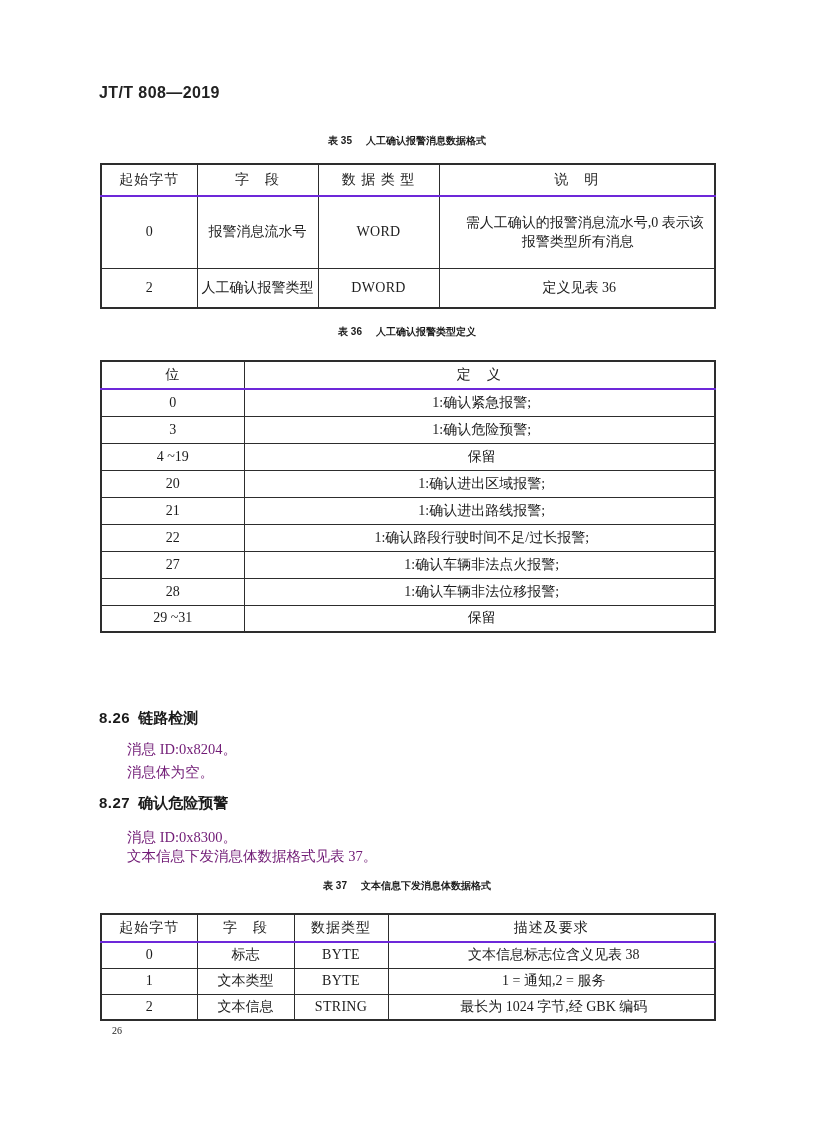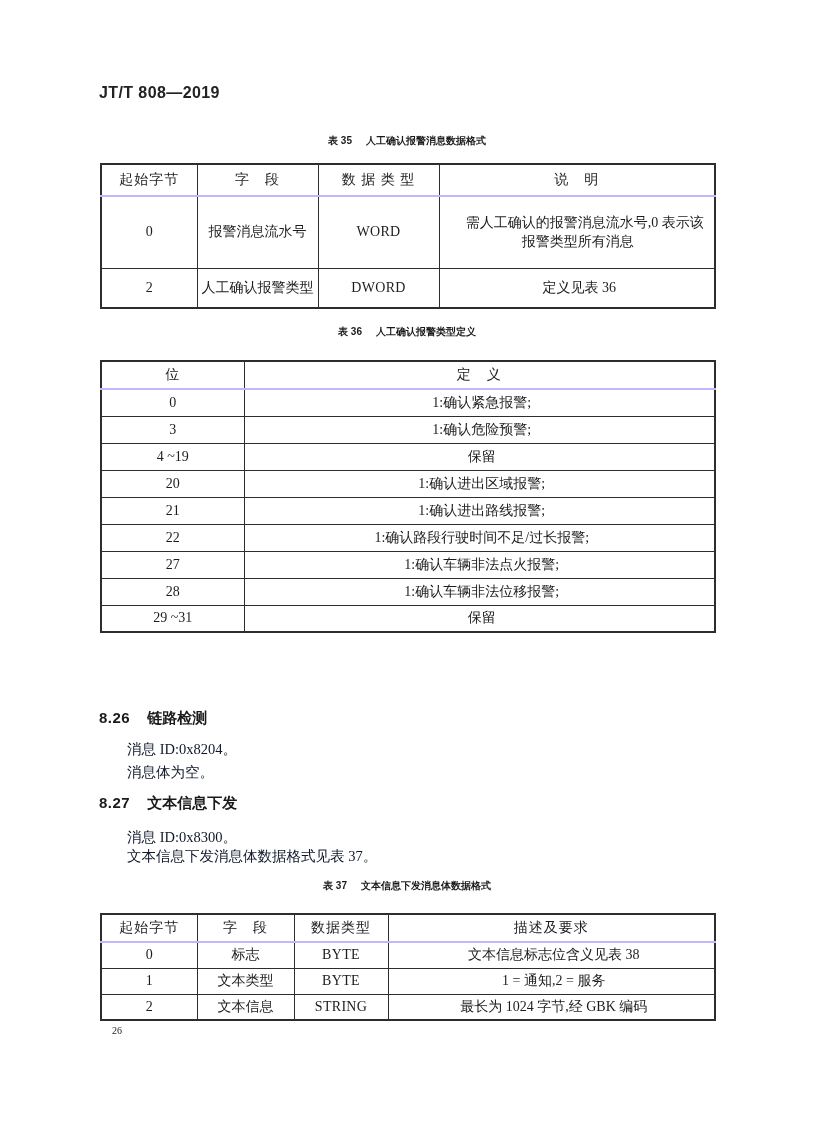--- a/index.html
+++ b/index.html
@@ -32,33 +32,33 @@
     border:2px solid #2d2d2d;
     width:614px;
   }
   table.std th, table.std td {
     border:1px solid #2d2d2d;
     font-size:14px; font-weight:normal;
     vertical-align:middle; text-align:center;
     line-height:1.4; padding:2px 4px;
     color:#1c1c1c;
   }
-  table.std thead th { border-bottom:2px solid #c4b5fd; letter-spacing:1px; }
+  table.std thead th { border-bottom:2px solid #6d28d9; letter-spacing:1px; }
   .cell-left { text-align:center; padding-left:13px !important; padding-right:8px !important; }
   .desc-wrap { text-align:right; padding:4px 10px 4px 12px !important; text-indent:14px; }
   .mono-type { letter-spacing:0.3px; }
 
   .sec-head {
     left:99px;
     font-family:"Liberation Sans","DejaVu Sans",sans-serif;
     font-weight:bold; font-size:15px; color:#1a1a1a;
   }
-  .sec-head .num { margin-right:17px; letter-spacing:0.5px; }
-
-  .para { left:127px; font-size:14.5px; color:#0f172a; }
+  .sec-head .num { margin-right:8px; letter-spacing:0.5px; }
+
+  .para { left:127px; font-size:14.5px; color:#701a75; }
 
   .page-num { left:112px; top:1025px; font-size:10px; color:#1c1c1c; }
 </style>
 </head>
 <body>
 
 <div class="abs doc-number">JT/T 808—2019</div>
 
 <div class="abs caption" style="top:134px;">
   <span class="prefix">表 35</span><span>人工确认报警消息数据格式</span>
@@ -150,21 +150,21 @@
   </tbody>
 </table>
 
 <div class="abs sec-head" style="top:709px;">
   <span class="num">8.26</span><span>链路检测</span>
 </div>
 <div class="abs para" style="top:740px;">消息 ID:0x8204。</div>
 <div class="abs para" style="top:763px;">消息体为空。</div>
 
 <div class="abs sec-head" style="top:794px;">
-  <span class="num">8.27</span><span>文本信息下发</span>
+  <span class="num">8.27</span><span>确认危险预警</span>
 </div>
 <div class="abs para" style="top:796px;margin-top:32px;">消息 ID:0x8300。</div>
 <div class="abs para" style="top:847px;">文本信息下发消息体数据格式见表 37。</div>
 
 <div class="abs caption" style="top:879px;">
   <span class="prefix">表 37</span><span>文本信息下发消息体数据格式</span>
 </div>
 
 <table class="std" style="top:913px;">
   <colgroup>

